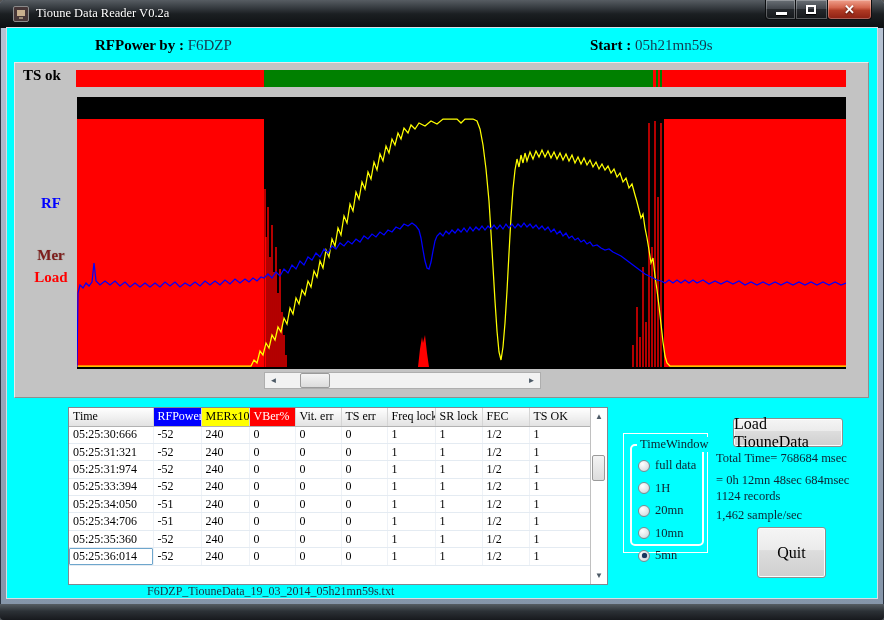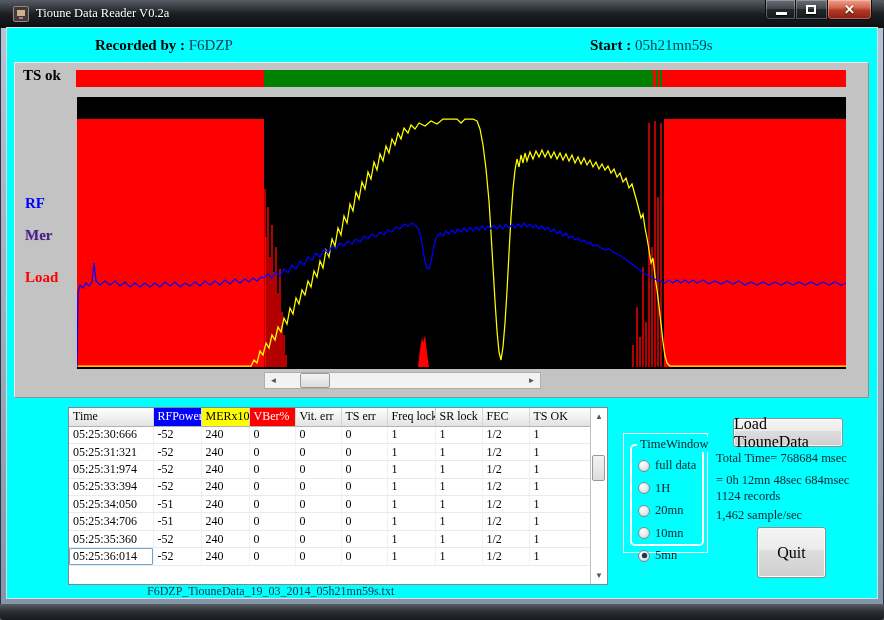--- a/index.html
+++ b/index.html
@@ -38,23 +38,23 @@
   .hdr-value{font-weight:normal;color:#16394e;}
   #hdr-rec{left:88px;top:9px;}
   #hdr-date{left:361px;top:24px;margin-top:39px;}
   #hdr-start{left:583px;top:9px;}
   
   #panel{left:7px;top:34px;width:855px;height:336px;background:#c3c3c3;border:1px solid #e9e9e9;border-right-color:#8f8f8f;border-bottom-color:#8f8f8f;}
   #ts-label{left:8px;top:4px;font-size:15px;font-weight:bold;color:#000;}
   #ts-bar{left:61px;top:7px;width:770px;height:17px;display:flex;}
   .ts-seg{height:100%;}
   #plot{left:62px;top:34px;width:769px;height:272px;background:#000;}
-  .side-label{left:10px;width:52px;text-align:left;font-size:15px;font-weight:bold;}
+  .side-label{left:10px;width:52px;text-align:center;font-size:15px;font-weight:bold;}
   #lbl-rf{top:132px;color:#0000ff;}
-  #lbl-mer{top:164px;color:#4c1d95;text-shadow:0 0 1px #887;}
+  #lbl-mer{top:184px;color:#7f1d1d;text-shadow:0 0 1px #887;}
   #lbl-vber{top:206px;color:#ff0000;}
   
   .sb{background:#f2f2f2;border:1px solid #aeaeae;display:flex;align-items:stretch;}
   #hsb{left:249px;top:309px;width:277px;height:17px;}
   .sb-btn{width:17px;display:flex;align-items:center;justify-content:center;font-size:8px;color:#4d5a66;background:#f2f2f2;}
   .sb-track{flex:1;position:relative;}
   .sb-thumb{position:absolute;background:linear-gradient(180deg,#f4f4f4,#dcdcdc);border:1px solid #9a9a9a;border-radius:2px;}
   #hsb-thumb{left:18px;top:0;width:30px;height:15px;}
   
   #table-wrap{left:61px;top:379px;width:540px;height:178px;background:#fff;border:1px solid #828790;}
@@ -109,21 +109,21 @@
         </div>
       <div class="winbtn close">
           <span class="close-x">✕</span>
         </div>
     </div>
   </div>
 
   <div id="client" class="abs">
 
     <div id="hdr-rec" class="abs hdr-label">
-      <span>Recorded by :</span>
+      <span>RFPower by :</span>
       <span class="hdr-value">F6DZP</span>
     </div>
     <div id="hdr-date" class="abs hdr-label">
       <span>Date :</span>
       <span class="hdr-value">19 03 2014</span>
     </div>
     <div id="hdr-start" class="abs hdr-label">
       <span>Start :</span>
       <span class="hdr-value">05h21mn59s</span>
     </div>

